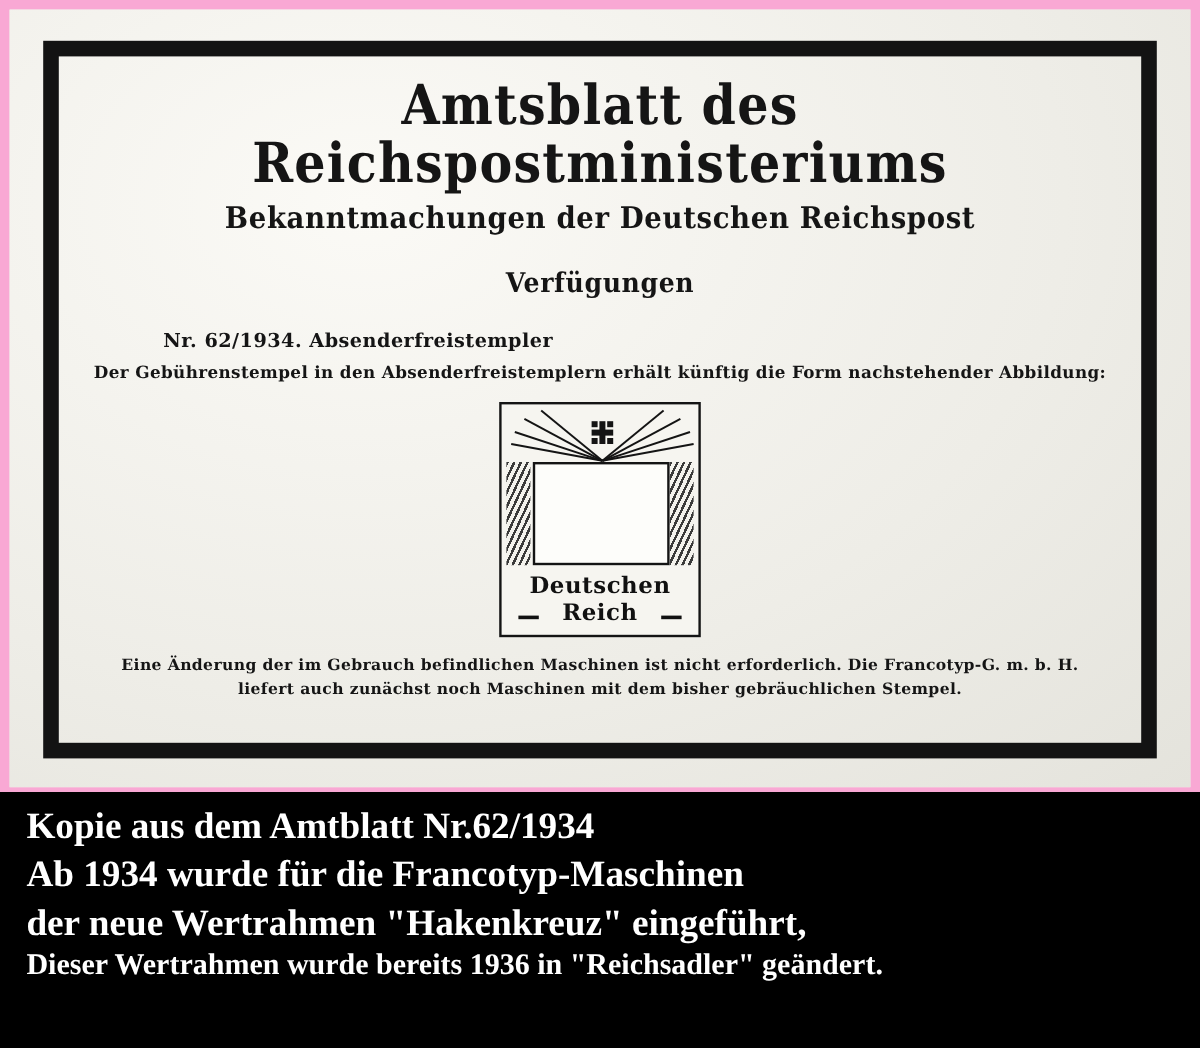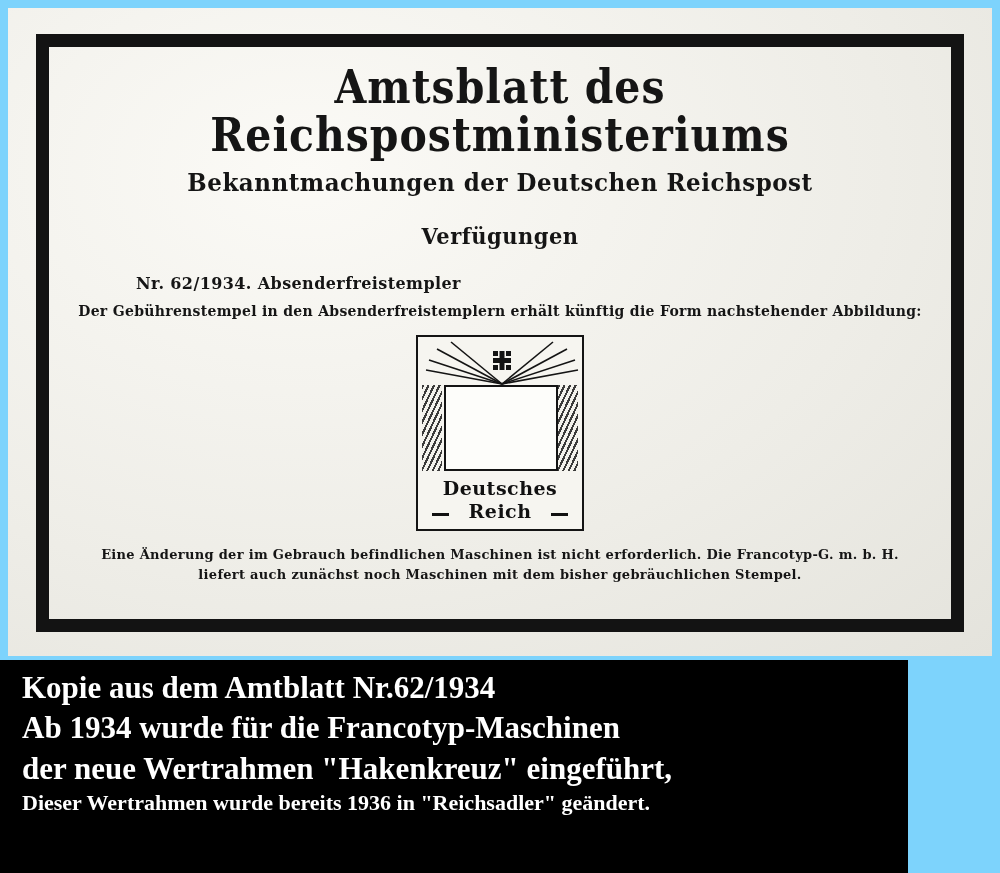--- a/index.html
+++ b/index.html
@@ -11,21 +11,21 @@
     width: 1000px;
     height: 873px;
     overflow: hidden;
     font-family: "Liberation Serif", serif;
   }
 
   #stage {
     position: relative;
     width: 1000px;
     height: 873px;
-    background: #7dd3fc;
+    background: #f9a8d4;
   }
 
   
   .doc-outer {
     position: absolute;
     left: 8px;
     top: 8px;
     width: 984px;
     height: 648px;
     background: #f2f1ec;
@@ -175,36 +175,36 @@
     font-size: 13px;
     line-height: 1.55;
     letter-spacing: 0.3px;
   }
 
   
   .caption {
     position: absolute;
     left: 0;
     top: 660px;
-    width: 908px;
+    width: 1000px;
     height: 213px;
     background: #000;
     color: #fff;
     padding: 8px 14px 0 22px;
     box-sizing: border-box;
   }
   .caption-line {
     font-family: "Liberation Serif", serif;
     font-weight: bold;
     font-size: 31px;
     line-height: 1.30;
     white-space: nowrap;
   }
   .caption-line.small {
-    font-size: 22px;
+    font-size: 25px;
     line-height: 1.28;
   }
 </style>
 </head>
 <body>
 
 <div id="stage">
 
   <div class="doc-outer">
     <div class="doc-paper"></div>
@@ -250,21 +250,21 @@
                 <rect x="72" y="25" width="5" height="5"></rect>
               </g>
             </svg>
           </div>
 
           <div class="stamp-side left"></div>
           <div class="stamp-side right"></div>
           <div class="stamp-inner-box"></div>
 
           <div class="stamp-text">
-            <span>Deutsches</span>
+            <span>Deutschen</span>
             <span class="line2">
               <span class="stamp-dash l"></span>
               <span>Reich</span>
               <span class="stamp-dash r"></span>
             </span>
           </div>
 
         </div>
       </div>
 

